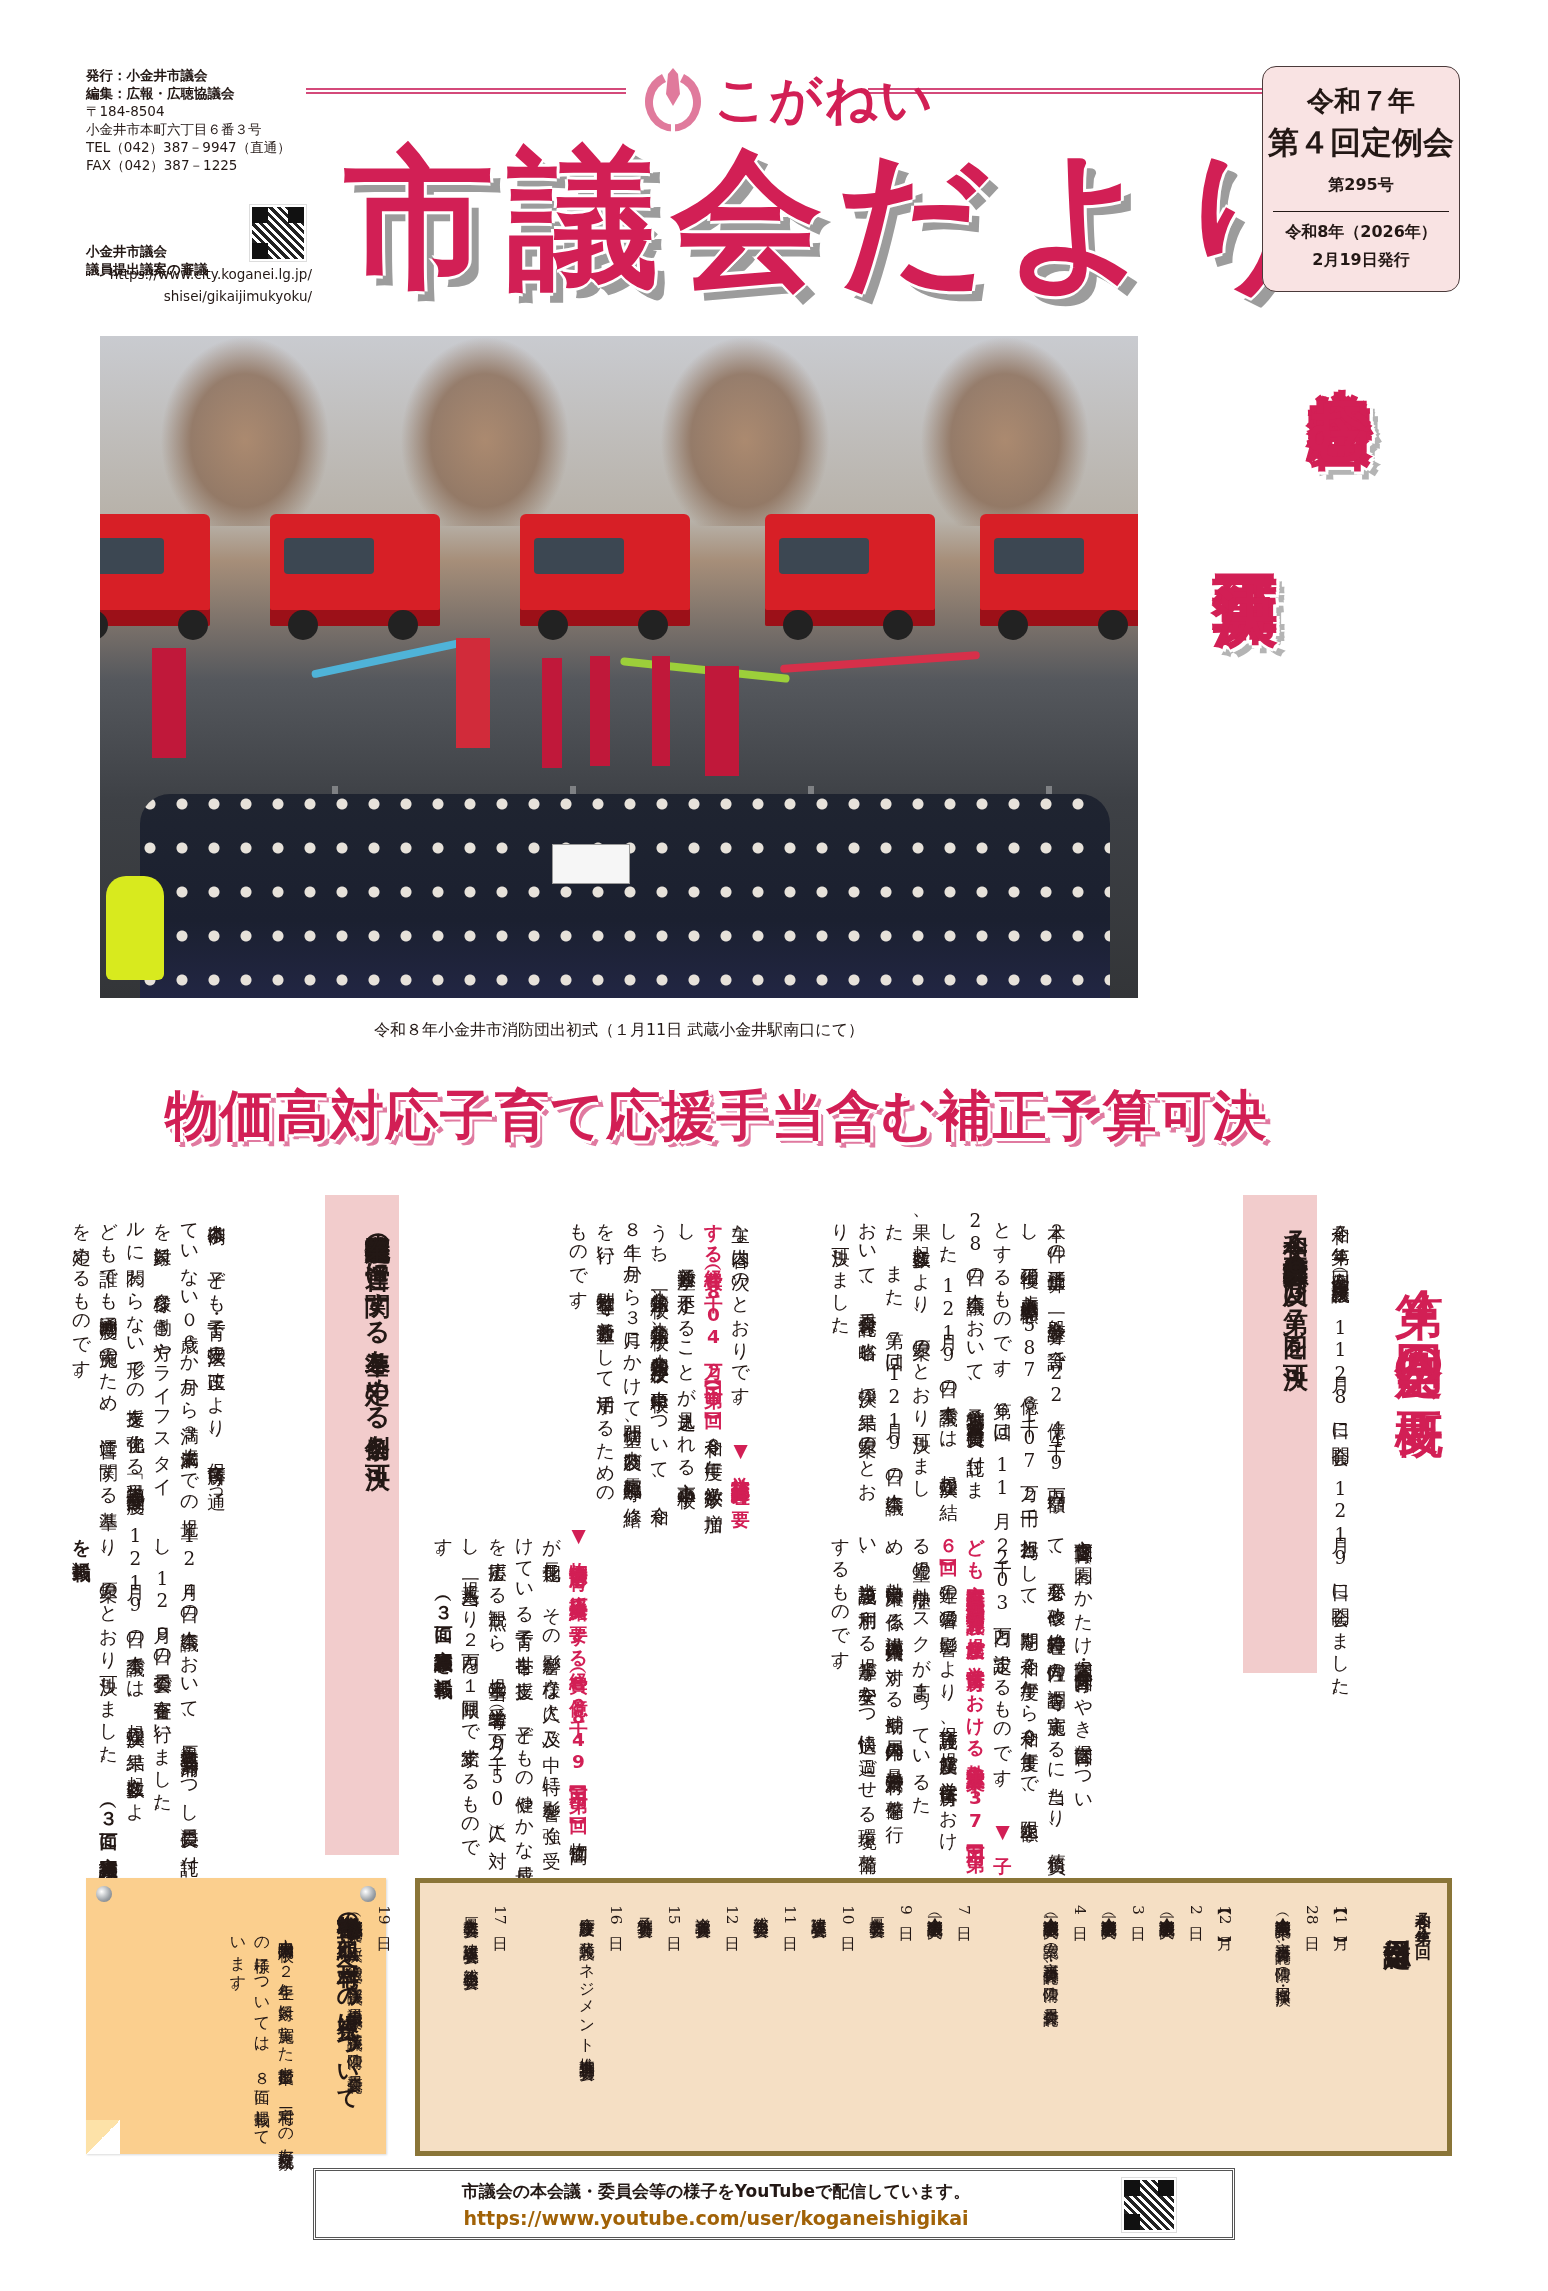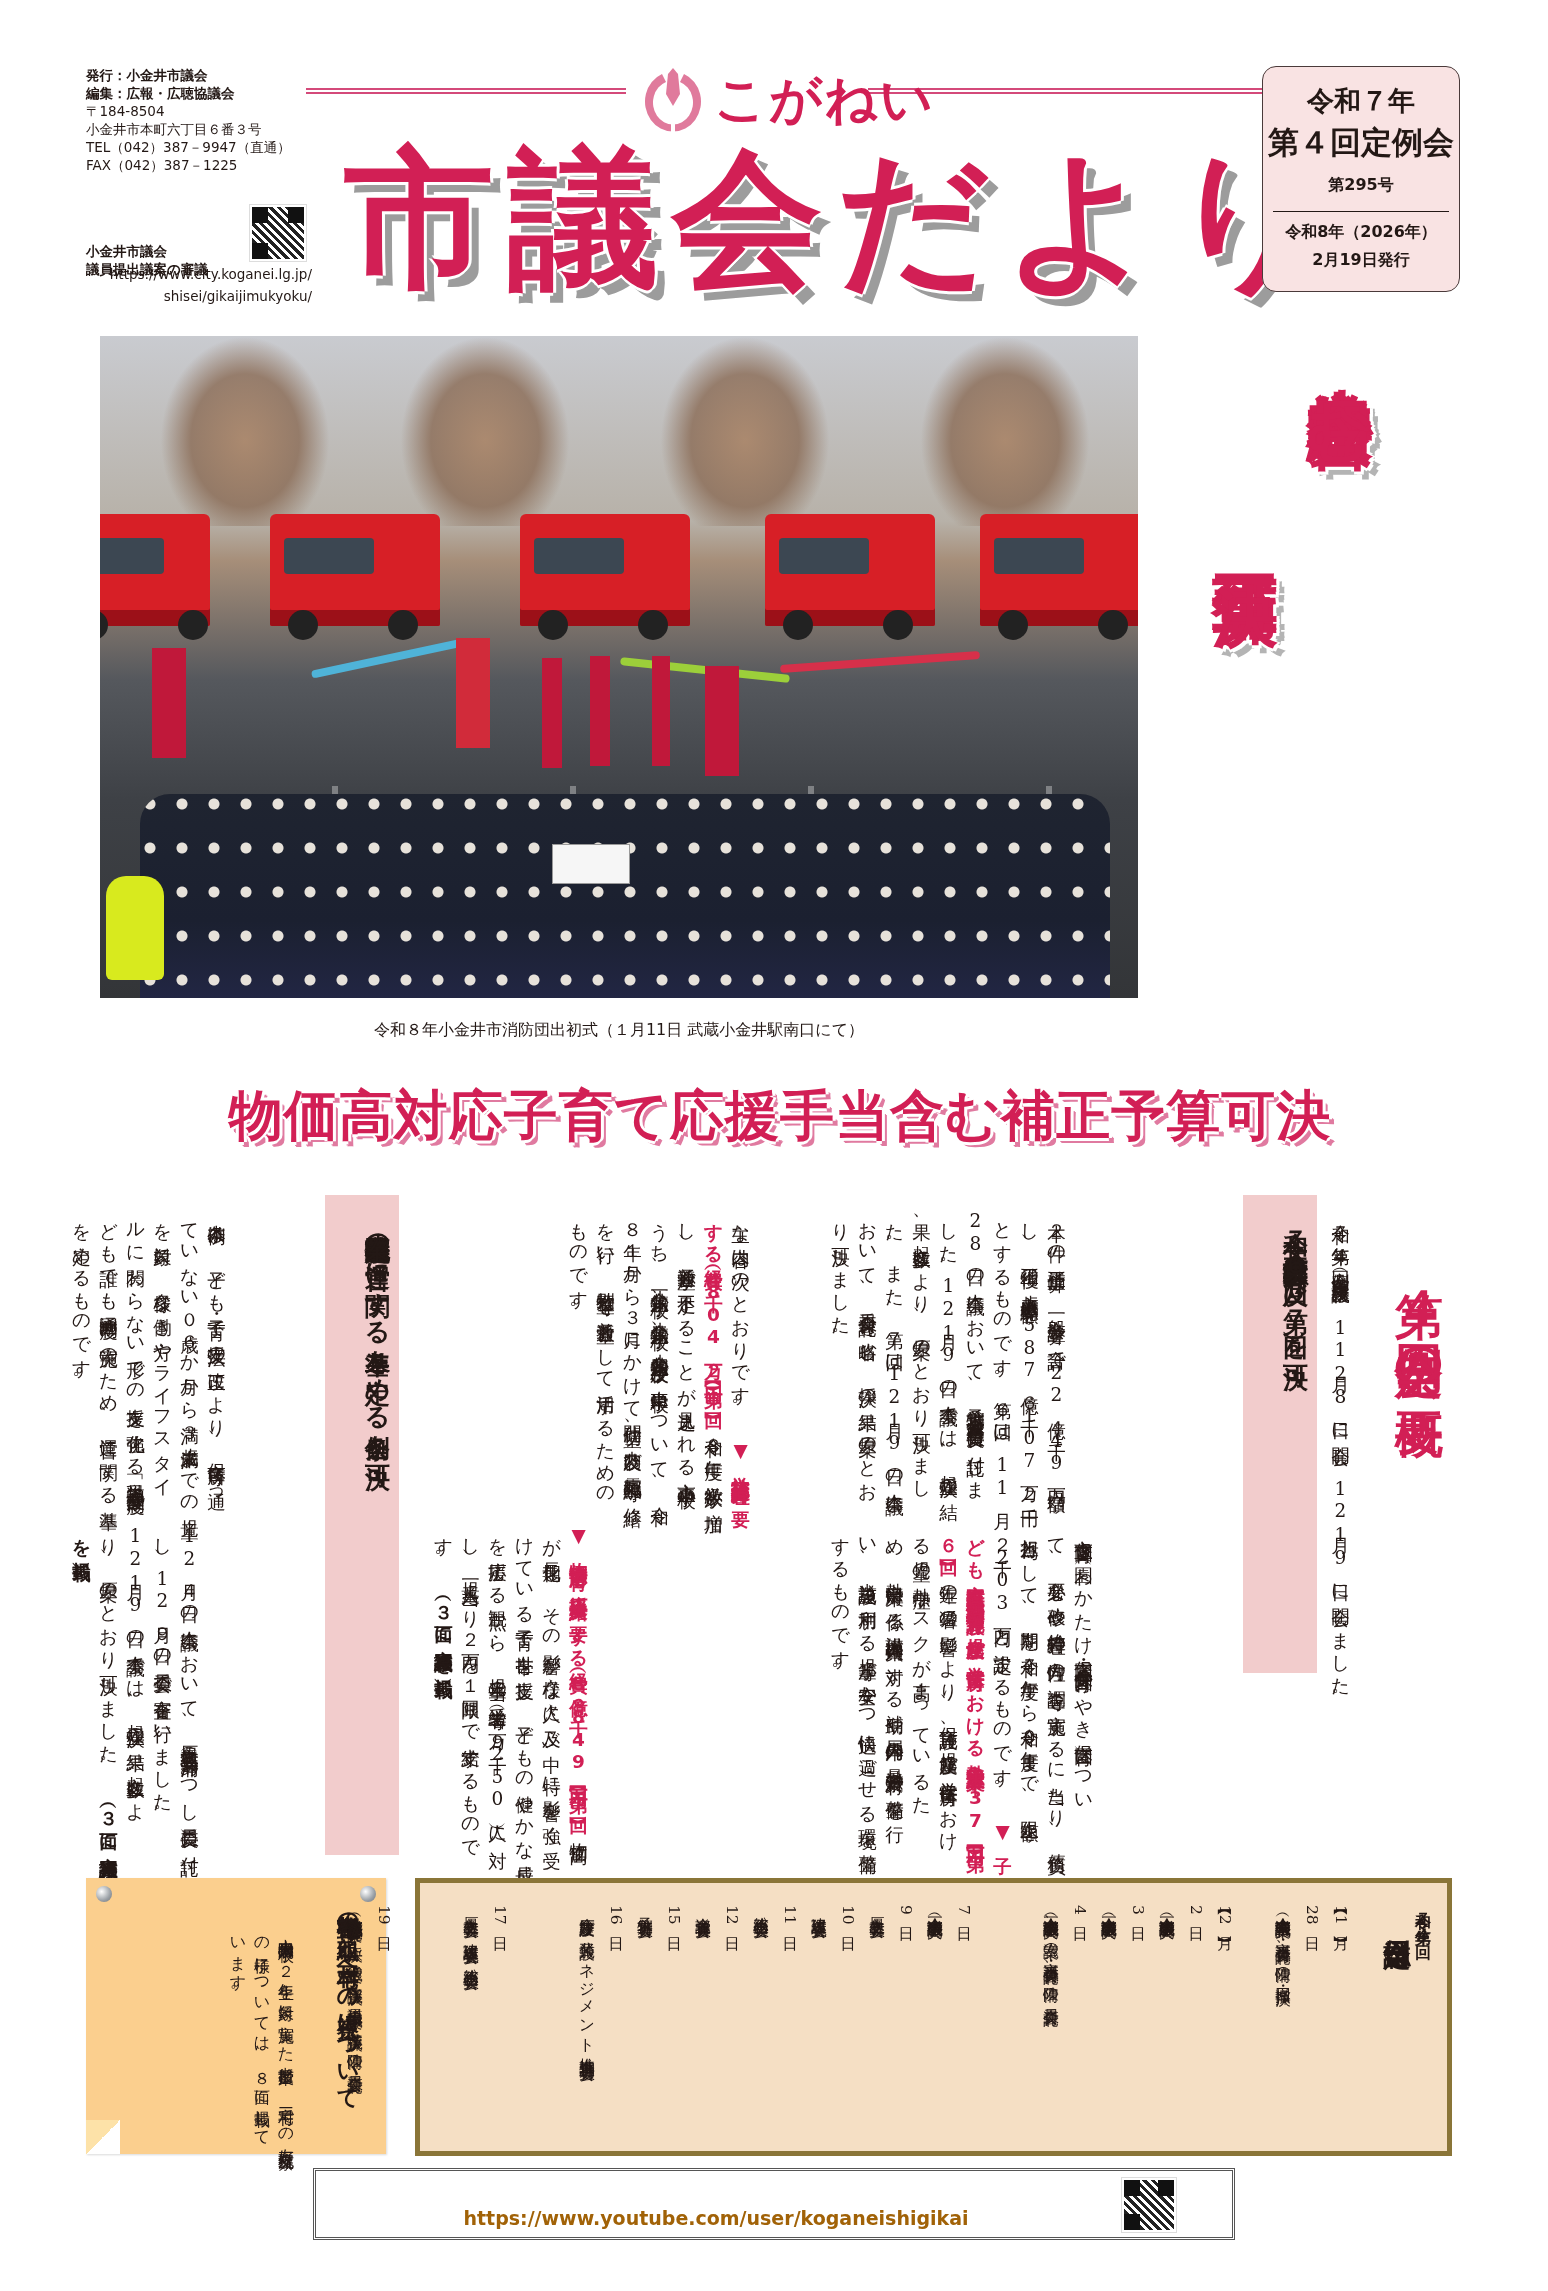--- a/index.html
+++ b/index.html
@@ -61,21 +61,21 @@
 
   #caption { left: 100px; top: 1018px; width: 1038px; text-align: center; font-family: "DejaVu Sans", sans-serif; font-size: 16px; line-height: 24px; }
 
   
   .bighead { font-family: "DejaVu Sans", sans-serif; font-weight: bold; color: #d21f55;
     text-shadow: 3px 0 #fff, -3px 0 #fff, 0 3px #fff, 0 -3px #fff, 3px 3px #fff, -3px -3px #fff, 8px 8px 0 #b4b4b4; }
   #head-v1 { left: 1300px; top: 335px; font-size: 66px; line-height: 80px; letter-spacing: 2px; }
   #head-v2 { left: 1205px; top: 520px; font-size: 66px; line-height: 80px; letter-spacing: 2px; }
 
   
-  #banner { left: 165px; top: 1080px; width: 1230px; text-align: center; font-family: "DejaVu Sans", sans-serif; font-weight: bold; font-size: 54px; line-height: 72px; color: #d21f55; letter-spacing: 1px;
+  #banner { left: 165px; top: 1080px; width: 1230px; font-family: "DejaVu Sans", sans-serif; font-weight: bold; font-size: 54px; line-height: 72px; color: #d21f55; letter-spacing: 1px;
     text-shadow: 3px 0 #fff, -3px 0 #fff, 0 3px #fff, 0 -3px #fff, 5px 5px 0 #e07aa0, 4px 4px 0 #e07aa0; }
 
   
   #section-title { left: 1388px; top: 1255px; font-family: "DejaVu Sans", sans-serif; font-size: 48px; line-height: 64px; color: #d21f55; font-weight: bold; letter-spacing: 2px; }
   .body-v { font-size: 18.5px; line-height: 27px; letter-spacing: 1.5px; }
   #intro { left: 1327px; top: 1210px; height: 520px; }
 
   .subhead-band { background: #f2cccc; }
   #sub1 { left: 1243px; top: 1195px; width: 74px; height: 478px; padding: 18px 6px; font-family: "DejaVu Sans", sans-serif; font-weight: bold; font-size: 25px; line-height: 32px; }
 
@@ -285,15 +285,16 @@
       <div class="s-col" style="width:87px">厚生文教委員会 建設環境委員会 総務企画委員会</div>
     </div>
     <div class="s-item">
       <div class="s-day">19日</div>
       <div class="s-col" style="width:116px"><span class="s-bold">本会議</span><span>（委員会付託案件の採決、議案の審議・採決、議員提出議案の審議・採決、陳情の委員会付託）</span></div>
     </div>
   </div>
 </div>
 
 <div id="footer" class="abs">
+  <div id="footer-text">市議会の本会議・委員会等の様子をYouTubeで配信しています。</div>
   <div id="footer-url">https://www.youtube.com/user/koganeishigikai</div>
   <div id="qr-foot" class="qr"></div>
 </div>
 
 </body></html>

